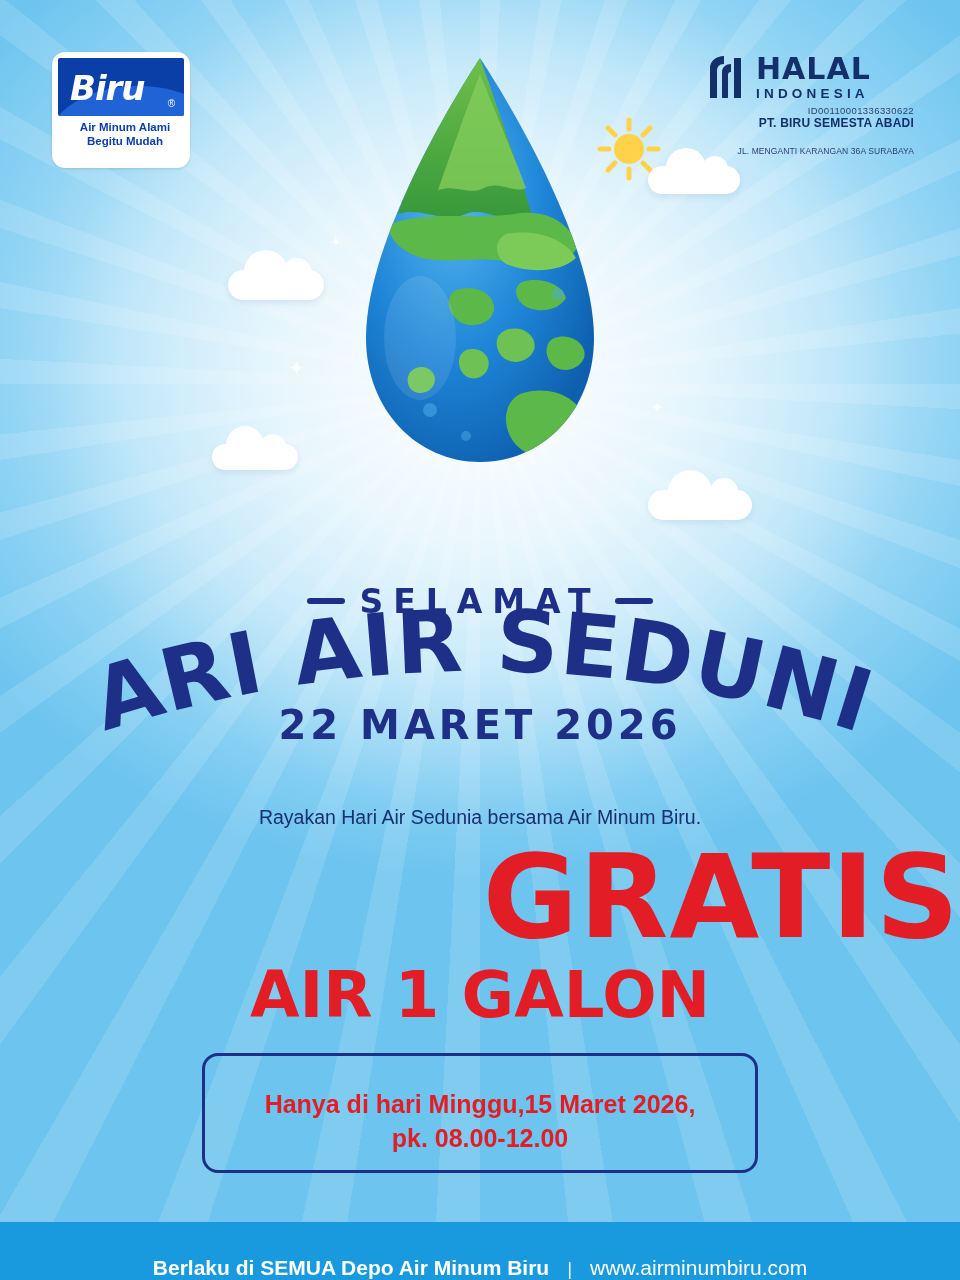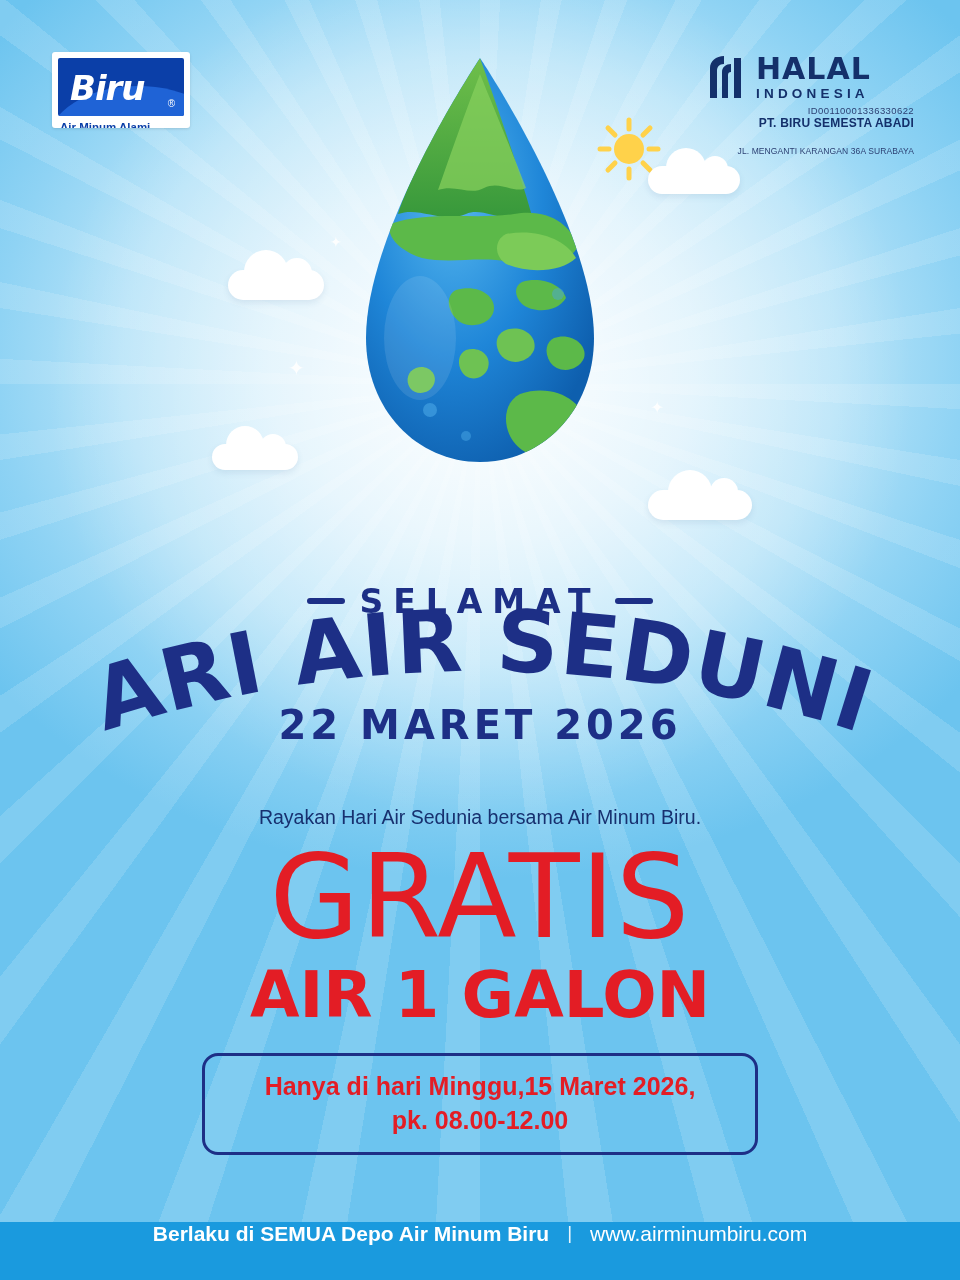--- a/index.html
+++ b/index.html
@@ -46,23 +46,23 @@
     background: radial-gradient(circle, rgba(255,255,255,0.85) 0%, rgba(255,255,255,0.35) 38%, rgba(255,255,255,0) 68%);
     pointer-events: none;
   }
 
   
   .logo-biru {
     position: absolute;
     left: 52px;
     top: 52px;
     width: 138px;
-    height: 76px;
+    height: 116px;
     background: #ffffff;
-    border-radius: 3px;
+    border-radius: 13px;
     box-shadow: 0 1px 3px rgba(0,0,0,.12);
     overflow: hidden;
   }
   .logo-biru .band {
     position: absolute;
     left: 6px; right: 6px; top: 6px;
     height: 58px;
     background: #0b3fa8;
     border-radius: 2px;
     overflow: hidden;
@@ -89,20 +89,21 @@
   .logo-biru .reg {
     position: absolute;
     right: 9px; top: 40px;
     color: #fff;
     font-size: 10px;
     z-index: 2;
   }
   .logo-biru .sub {
     position: absolute;
     left: 0; right: 0; top: 68px;
+    text-align: center;
     color: #0b3fa8;
     font-size: 11.5px;
     font-weight: bold;
     line-height: 14px;
     margin-left: 8px;
   }
 
   .halal {
     position: absolute;
     right: 46px;
@@ -244,24 +245,24 @@
     left: 0; right: 0;
     top: 806px;
     text-align: center;
     color: #17306f;
     font-size: 19.5px;
   }
   .gratis {
     position: absolute;
     left: 0; right: 0;
     top: 843px;
-    text-align: center;
+    text-align: right;
     color: #e31d25;
     font-family: "DejaVu Sans", sans-serif;
-    font-weight: normal;
+    font-weight: bold;
     font-size: 116px;
     letter-spacing: 1px;
     line-height: 108px;
   }
   .subgratis {
     position: absolute;
     left: 0; right: 0;
     top: 963px;
     text-align: center;
     color: #e31d25;
@@ -272,21 +273,21 @@
     line-height: 64px;
   }
   .timebox {
     position: absolute;
     left: 50%;
     top: 1053px;
     transform: translateX(-50%);
     width: 530px;
     border: 3px solid #1d2f86;
     border-radius: 16px;
-    padding: 13px 10px 15px;
+    padding: 31px 10px 15px;
     text-align: center;
     color: #e31d25;
     font-size: 25px;
     font-weight: bold;
     line-height: 34px;
     background: transparent;
   }
   .hashtag {
     position: absolute;
     left: 0; right: 0;
@@ -296,21 +297,21 @@
     font-size: 29px;
   }
 
   
   .footer {
     position: absolute;
     left: 0; right: 0; bottom: 0;
     height: 58px;
     background: #1a9ade;
     display: flex;
-    align-items: flex-start;
+    align-items: flex-end;
     justify-content: center;
     gap: 18px;
     color: #fff;
   }
   .footer .f1 { font-size: 21px; font-weight: bold; }
   .footer .sep { font-size: 19px; opacity: .9; }
   .footer .f2 { font-size: 21px; }
 </style>
 </head>
 <body>

